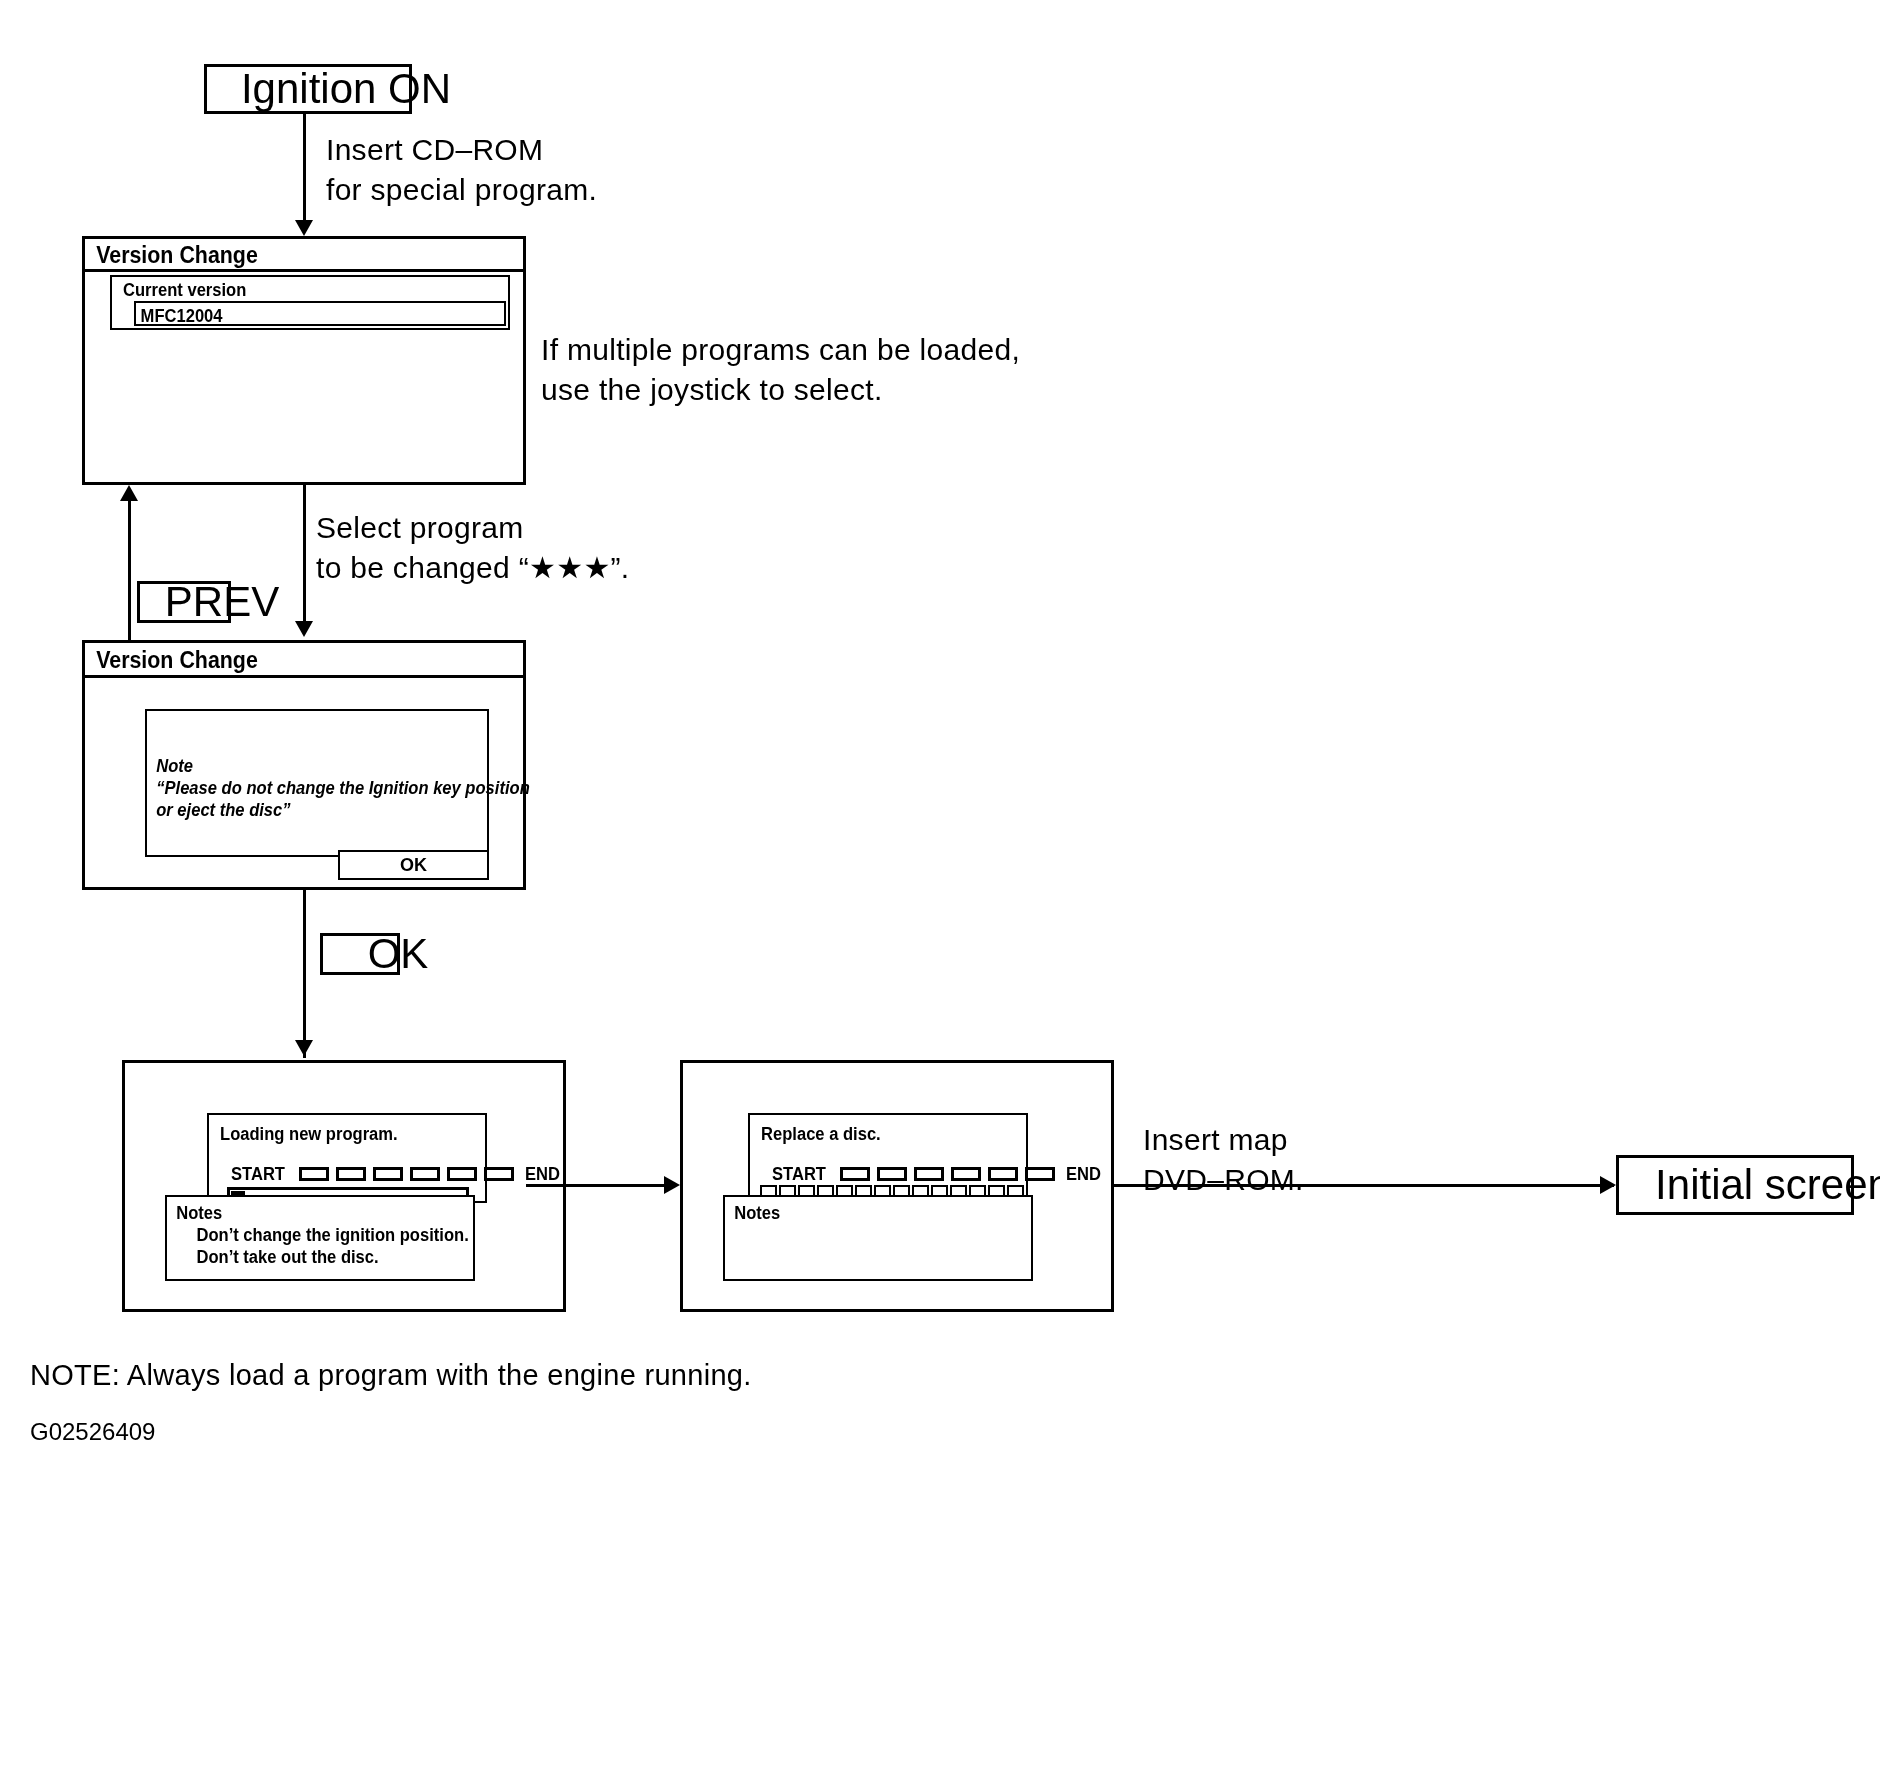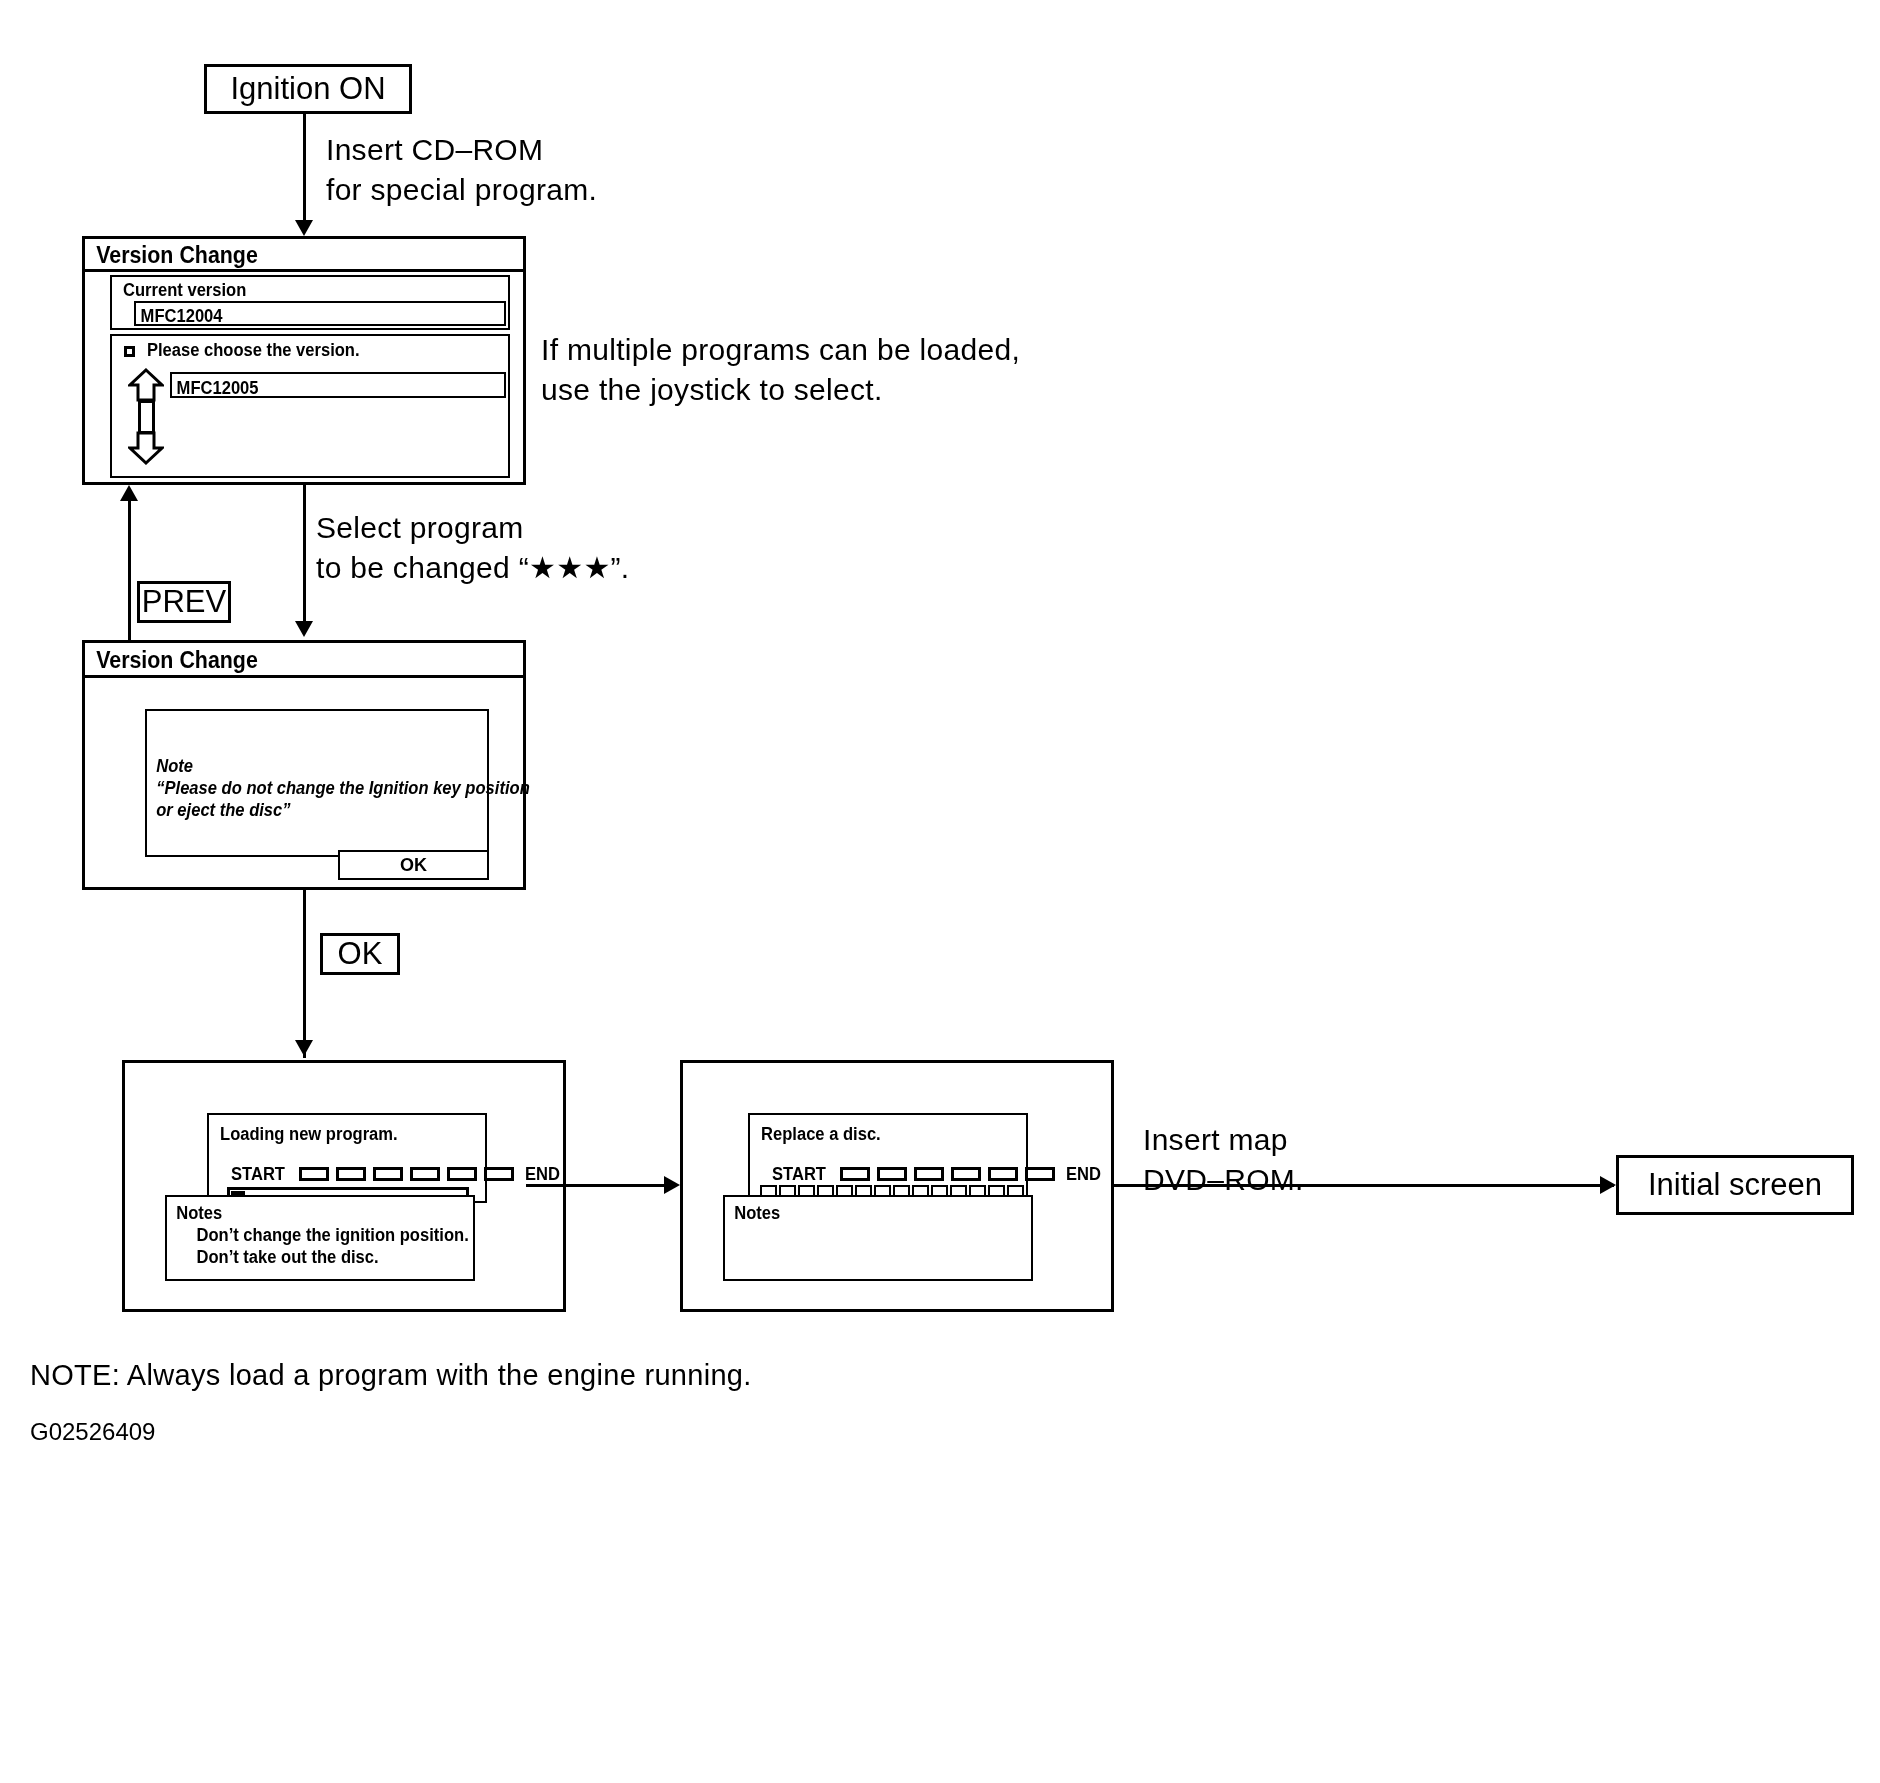--- a/index.html
+++ b/index.html
@@ -33,27 +33,28 @@
   }
 
   
   .bigtxt {
     font-size: 30px;
     line-height: 40px;
     white-space: pre;
     letter-spacing: .3px;
   }
   .bigtxt-c {
-    font-size: 31px;
+    font-size: 42px;
     display: flex;
     align-items: center;
     justify-content: center;
     width: 100%;
     height: 100%;
     white-space: pre;
+    padding-left: 38px;
   }
   
   .uitxt {
     font-size: 18px;
     line-height: 22px;
     font-weight: bold;
     transform: scaleX(0.92);
     transform-origin: left center;
     white-space: pre;
   }
@@ -143,37 +144,20 @@
       <div class="uitxt-title" style="padding-left:12px; padding-top:3px;">Version Change</div>
     </div>
 
     <div class="abs thinbox" style="left:25px; top:36px; width:400px; height:55px;">
       <div class="uitxt" style="padding-left:12px; padding-top:2px;">Current version</div>
       <div class="abs thinbox" style="left:22px; top:24px; width:372px; height:25px;">
         <div class="uitxt" style="padding-left:5px; padding-top:2px;">MFC12004</div>
       </div>
     </div>
 
-    <div class="abs thinbox" style="left:25px; top:95px; width:400px; height:144px;">
-
-      <div class="abs" style="left:12px; top:10px; width:11px; height:11px; border:3px solid #000; box-sizing:border-box;"></div>
-      <div class="uitxt" style="padding-left:38px; padding-top:3px;">Please choose the version.</div>
-
-      <svg class="abs" style="left:16px; top:32px;" width="36" height="34" viewBox="0 0 36 34">
-        <polygon points="18,2 34,17 26,17 26,32 10,32 10,17 2,17" fill="#fff" stroke="#000" stroke-width="3"></polygon>
-      </svg>
-      <div class="abs" style="left:26px; top:64px; width:17px; height:34px; border:3px solid #000; box-sizing:border-box; background:#fff;"></div>
-      <svg class="abs" style="left:16px; top:95px;" width="36" height="34" viewBox="0 0 36 34">
-        <polygon points="18,32 34,17 26,17 26,2 10,2 10,17 2,17" fill="#fff" stroke="#000" stroke-width="3"></polygon>
-      </svg>
-
-      <div class="abs thinbox" style="left:58px; top:36px; width:336px; height:26px;">
-        <div class="uitxt" style="padding-left:5px; padding-top:3px;">MFC12005</div>
-      </div>
-    </div>
   </div>
 
   <div class="abs bigtxt" style="left:541px; top:330px;">If multiple programs can be loaded,
 use the joystick to select.</div>
 
   <div class="abs vline" style="left:303px; top:485px; height:138px;"></div>
   <div class="abs arrow-down" style="left:295px; top:621px;"></div>
 
   <div class="abs bigtxt" style="left:316px; top:508px;">Select program
 to be changed “★★★”.</div>

